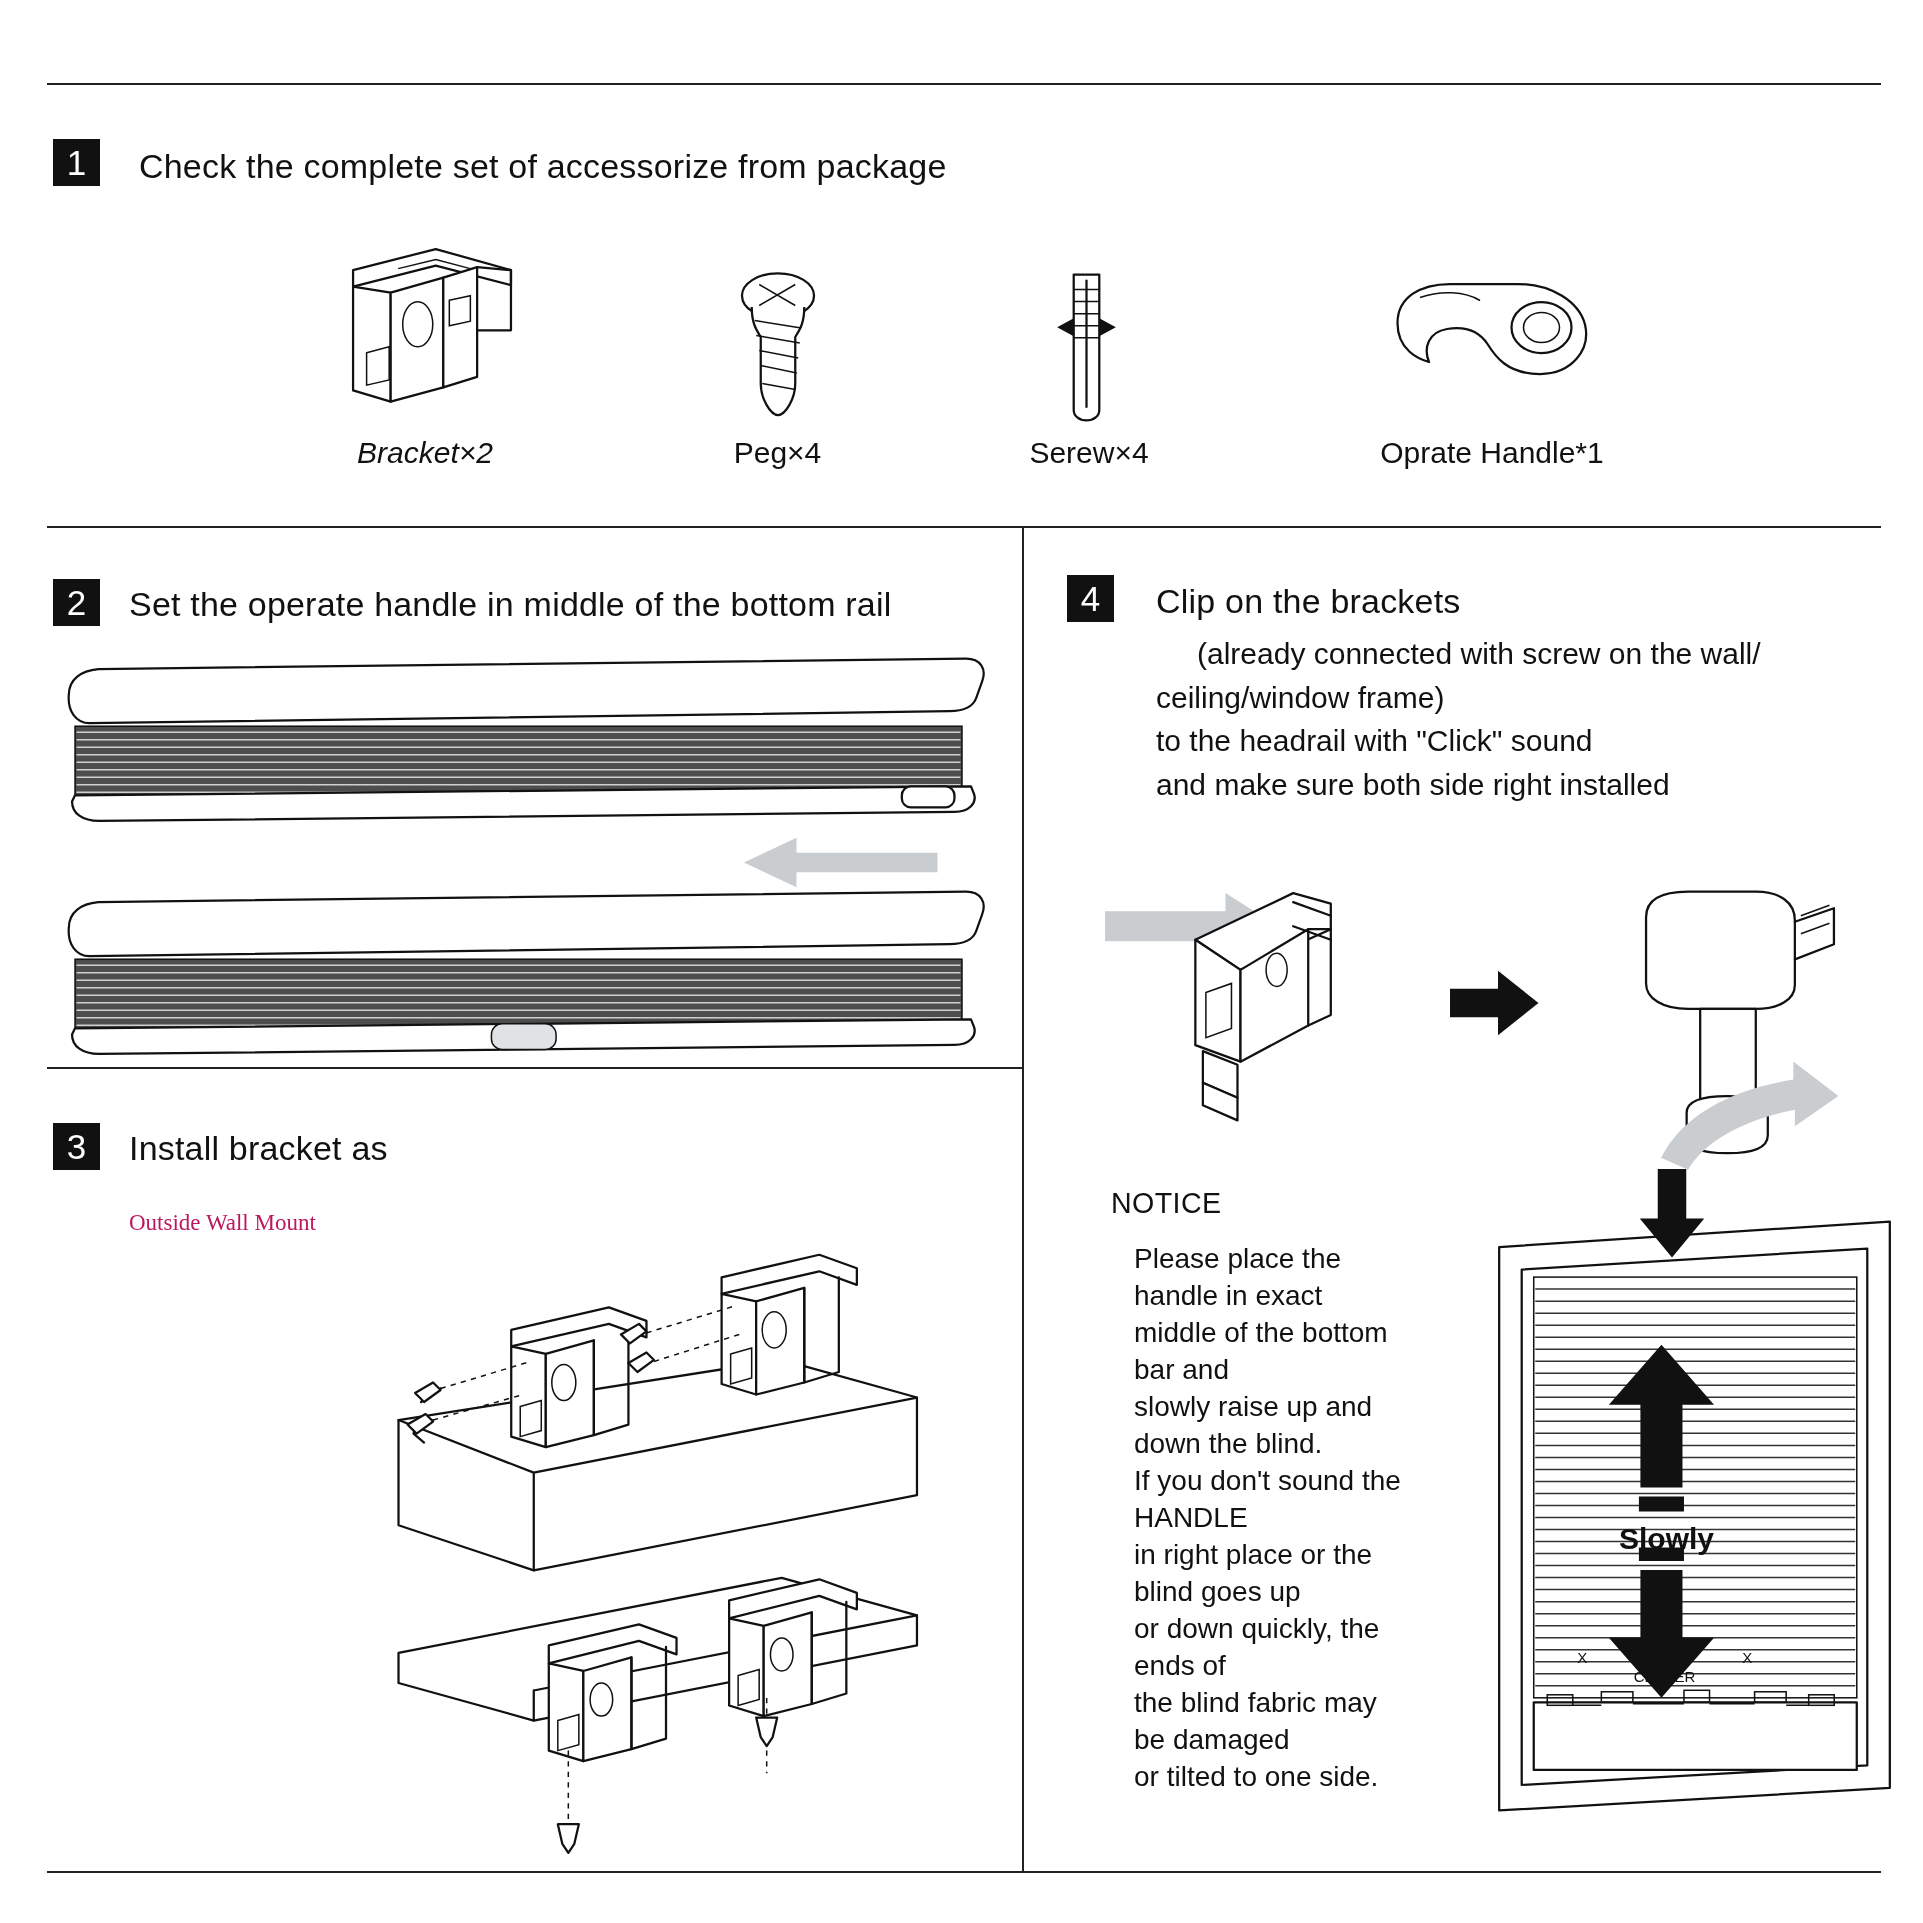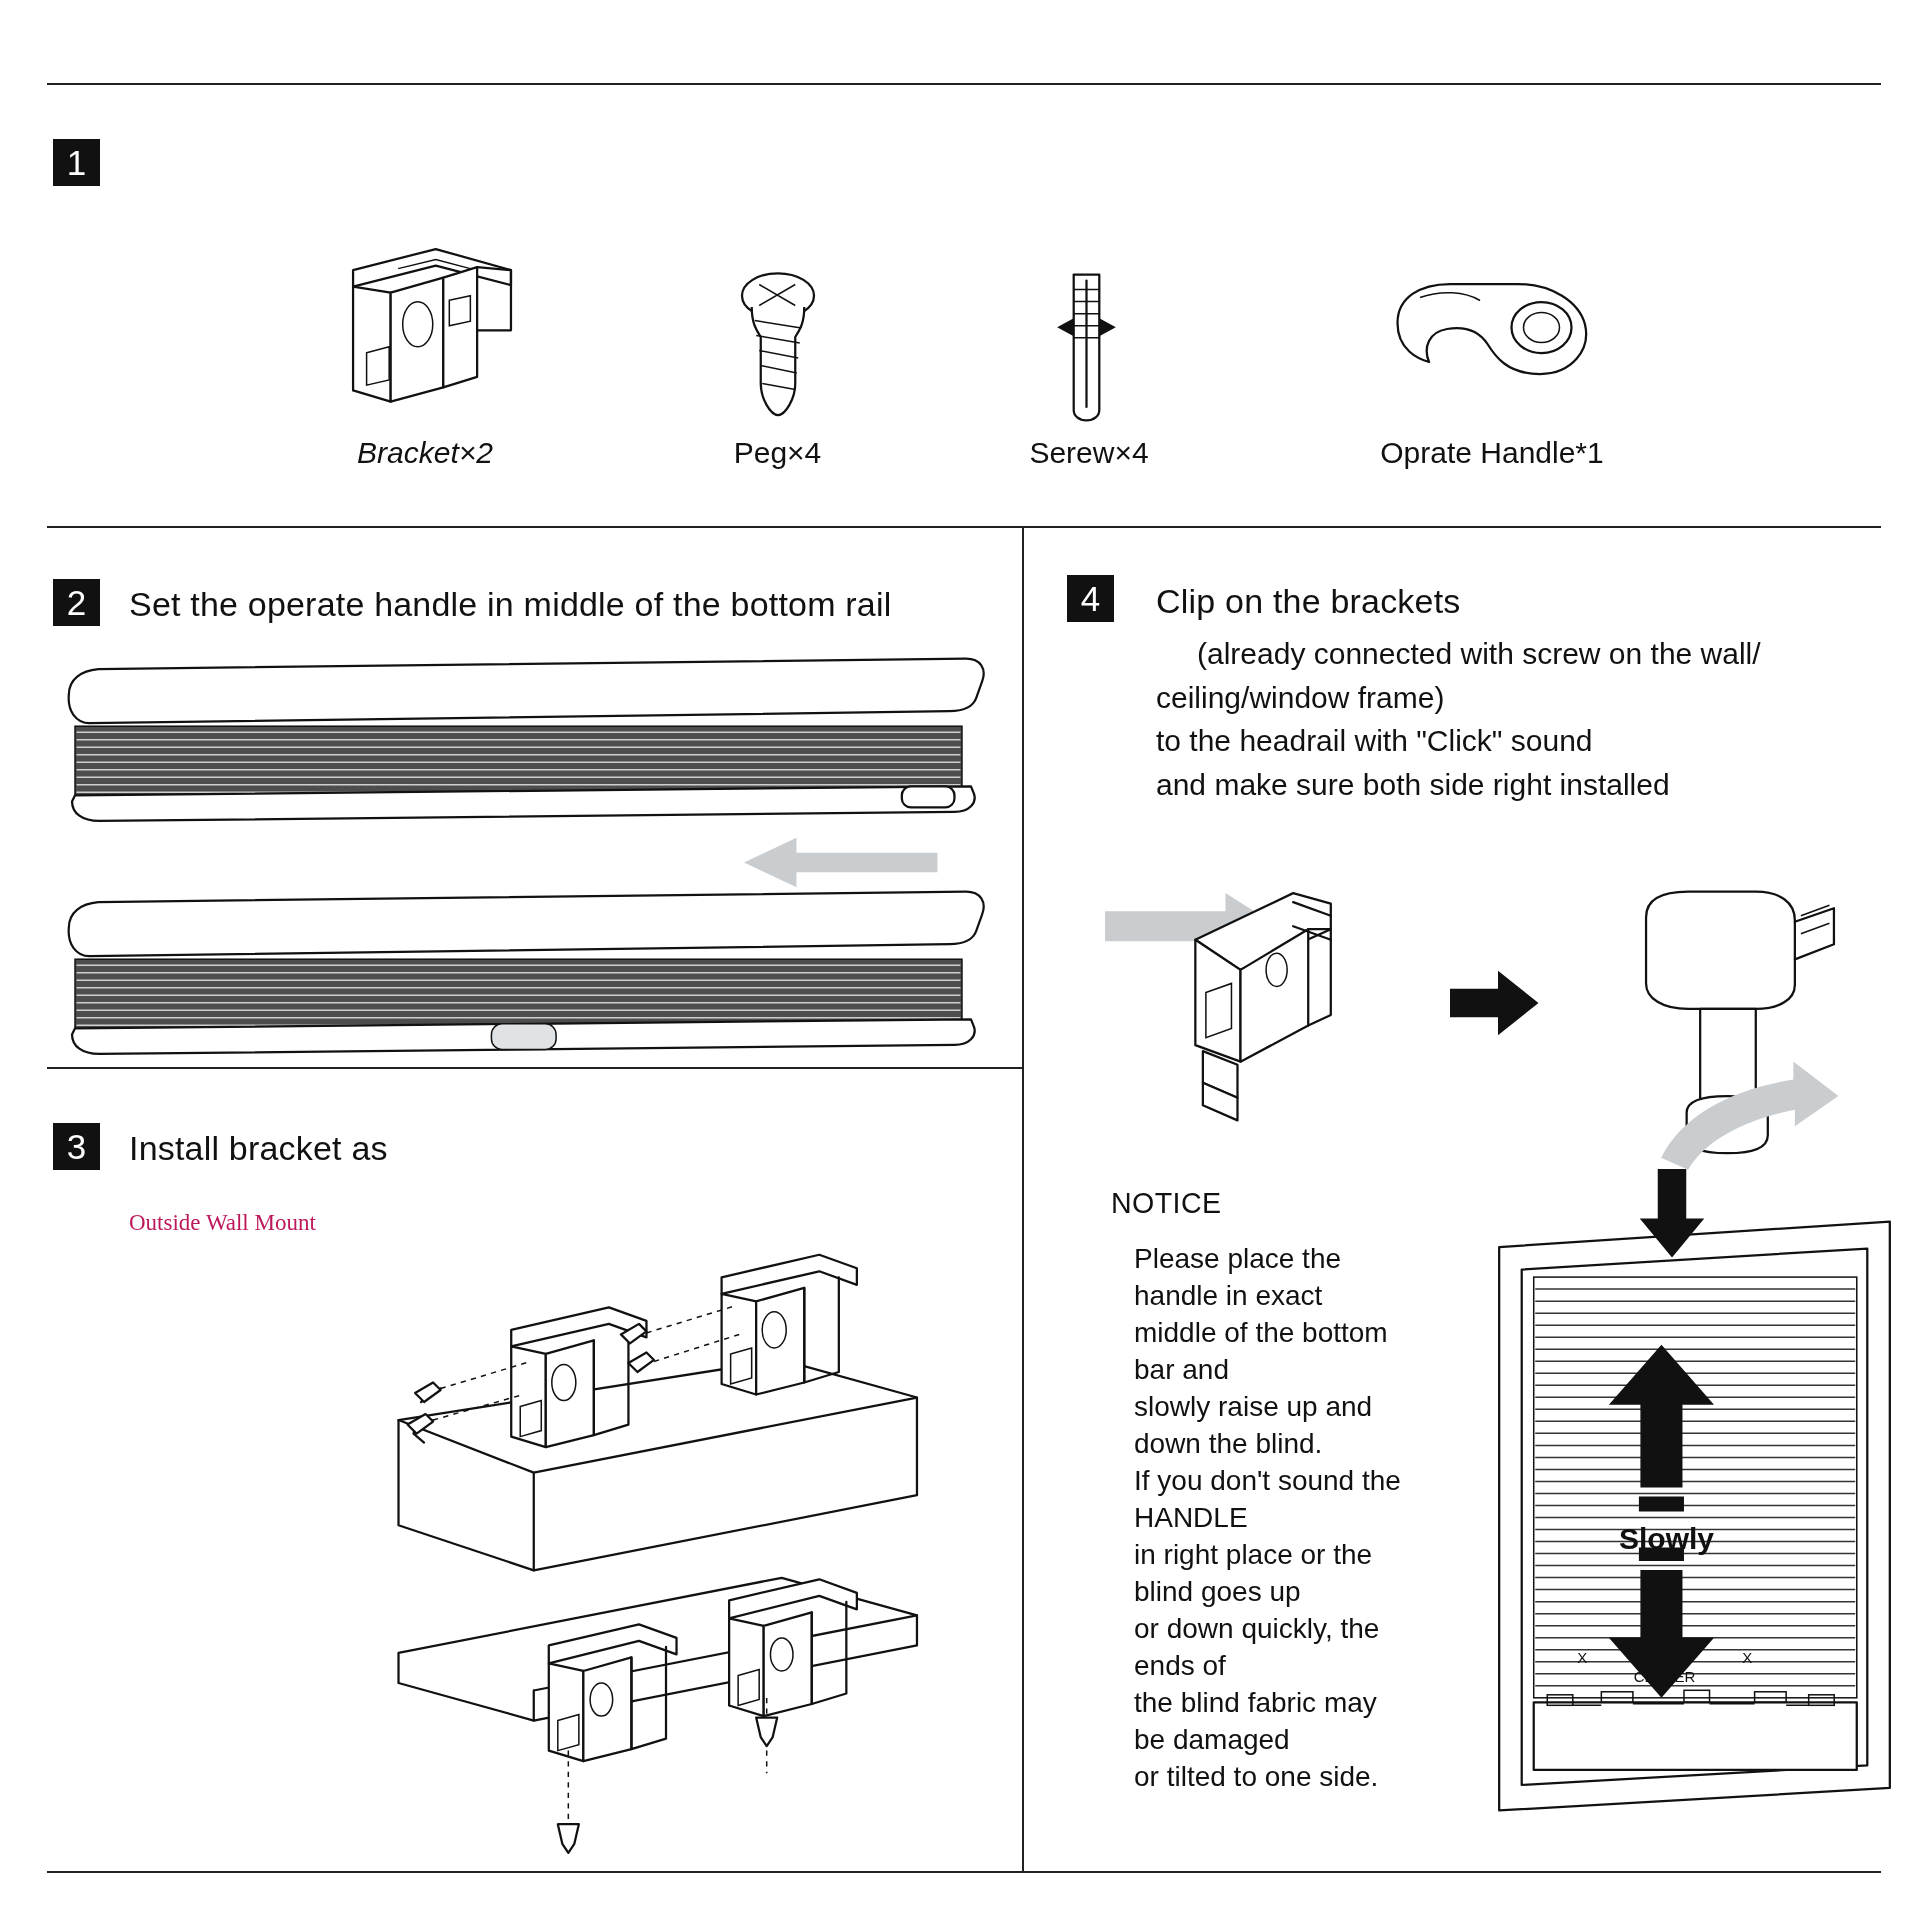--- a/index.html
+++ b/index.html
@@ -37,20 +37,21 @@
 
 <div class="sheet">
 
   <div class="hline" style="left:47px;top:83px;width:1834px;"></div>
   <div class="hline" style="left:47px;top:526px;width:1834px;"></div>
   <div class="hline" style="left:47px;top:1067px;width:977px;"></div>
   <div class="hline" style="left:47px;top:1871px;width:1834px;"></div>
   <div class="vline" style="left:1022px;top:526px;height:1345px;"></div>
 
   <div class="stepnum" style="left:53px;top:139px;">1</div>
+  <div class="steptitle" style="left:139px;top:147px;">Check the complete set of accessorize from package</div>
 
   <div style="position:absolute;left:323px;top:240px;">
     <svg width="203" height="173" viewBox="0 0 270 230">
       <path class="fillw" d="M40 40 L150 12 L250 40 L250 60 L150 34 L40 62 Z"></path>
       <path class="fillw" d="M40 62 L40 200 L90 215 L90 70 Z"></path>
       <path class="fillw" d="M90 70 L90 215 L160 196 L160 50 Z"></path>
       <path class="fillw" d="M160 50 L160 196 L205 182 L205 36 Z"></path>
       <path class="ln" d="M205 36 L250 40 L250 120 L205 120"></path>
       <ellipse class="ln2" cx="126" cy="112" rx="20" ry="30" fill="#fff"></ellipse>
       <path class="ln2" d="M58 150 L88 142 L88 186 L58 193 Z"></path>

